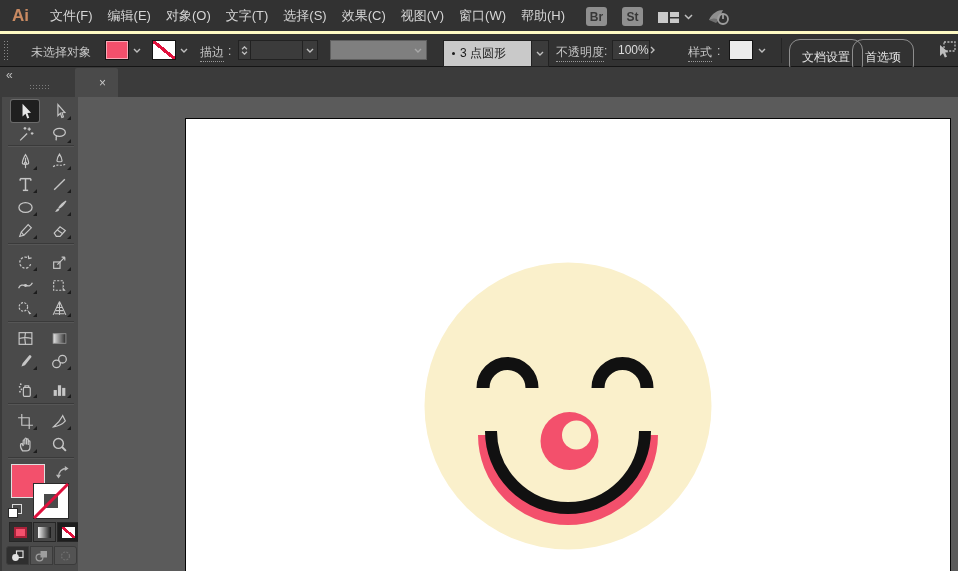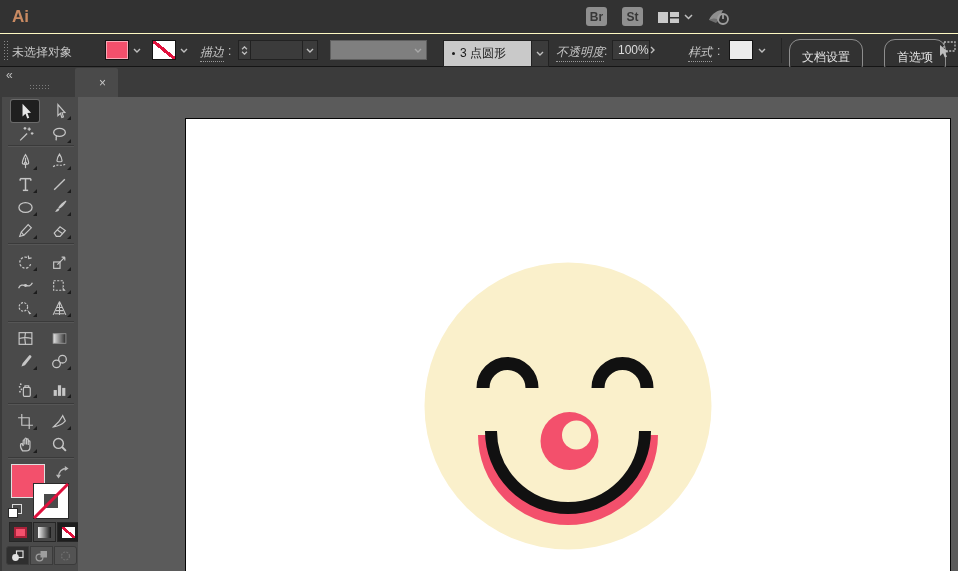--- a/index.html
+++ b/index.html
@@ -2,37 +2,37 @@
 <html><head>
 <meta charset="utf-8">
 <style>
   html,body{margin:0;padding:0;background:#222;}
   *{box-sizing:border-box;user-select:none;}
   #app{position:relative;width:958px;height:571px;overflow:hidden;
        font-family:"Liberation Sans",sans-serif;background:#5B5B5B;}
 
   
   .menubar{position:absolute;left:0;top:0;width:958px;height:34px;background:#323232;
-           border-bottom:1px solid #fef9c3;display:flex;align-items:center;}
+           border-bottom:3px solid #fef9c3;display:flex;align-items:center;}
   .ai-logo{margin-left:12px;font-size:17px;font-weight:bold;color:#C98A62;letter-spacing:0;}
   .menus{display:flex;margin-left:20px;gap:13px;}
   .menu-item{font-size:13px;color:#D6D6D6;white-space:nowrap;cursor:default;padding:2px 1px;}
   .mb-right{position:absolute;left:586px;top:0;height:33px;display:flex;align-items:center;gap:13px;}
   .badge{width:21px;height:19px;background:#8F8F8F;border-radius:3px;color:#373737;
          font-size:12px;font-weight:bold;display:flex;align-items:center;justify-content:center;text-align:center;}
   .stock{margin-left:2px;}
   .arrange{display:flex;align-items:center;gap:4px;margin-left:1px;}
 
   
   .optionsbar{position:absolute;left:0;top:34px;width:958px;height:33px;background:#323232;
               border-bottom:1px solid #151515;}
   .grip-v{position:absolute;left:3px;top:6px;width:6px;height:21px;
           background-image:radial-gradient(#8A8A8A 35%,transparent 40%);background-size:3px 3px;}
   .obar-label{position:absolute;top:10px;font-size:12px;color:#C6C6C6;white-space:nowrap;}
-  .link-label{border-bottom:1px dotted #9A9A9A;padding-bottom:0px;cursor:pointer;font-style:italic;}
+  .link-label{border-bottom:1px dotted #9A9A9A;padding-bottom:0px;cursor:pointer;}
   .swatch{position:absolute;top:6px;width:24px;height:20px;border:1px solid #141414;}
   .swatch.fill{background:#F3506C;box-shadow:inset 0 0 0 1px rgba(255,255,255,.5);}
   .swatch.nostroke{background:
       linear-gradient(to top right,transparent 44%,#E0103C 44%,#E0103C 56%,transparent 56%),#FFF;}
   .chev-btn{position:absolute;top:6px;width:14px;height:20px;display:flex;align-items:center;justify-content:center;cursor:pointer;}
   .field{position:absolute;top:6px;height:20px;background:#3B3B3B;border:1px solid #222;display:flex;align-items:stretch;}
   .stepper{width:12px;border-right:1px solid #222;display:flex;flex-direction:column;align-items:center;justify-content:center;gap:1px;cursor:pointer;}
   .fval{flex:1;display:flex;align-items:center;padding-left:5px;font-size:12px;color:#DDD;}
   .fchev{width:15px;border-left:1px solid #222;display:flex;align-items:center;justify-content:center;cursor:pointer;}
   .disabled-dd{position:absolute;top:6px;width:97px;height:20px;background:#7F7F7F;border:1px solid #5E5E5E;display:flex;}
@@ -91,20 +91,31 @@
             border-top:1px solid #060606;border-left:1px solid #060606;border-right:1px solid #060606;}
   .artsvg{position:absolute;left:0;top:0;}
 </style>
 </head>
 <body>
 
 <div id="app">
 
   <div class="menubar">
     <span class="ai-logo">Ai</span>
+    <div class="menus">
+      <span class="menu-item">文件(F)</span>
+      <span class="menu-item">编辑(E)</span>
+      <span class="menu-item">对象(O)</span>
+      <span class="menu-item">文字(T)</span>
+      <span class="menu-item">选择(S)</span>
+      <span class="menu-item">效果(C)</span>
+      <span class="menu-item">视图(V)</span>
+      <span class="menu-item">窗口(W)</span>
+      <span class="menu-item">帮助(H)</span>
+    </div>
     <div class="mb-right">
       <span class="badge">Br</span>
       <span class="badge stock">St</span>
       <span class="arrange">
         <svg width="23" height="16" viewBox="0 0 23 16">
           <rect x="1" y="3" width="10" height="11" fill="#C9C9C9"></rect>
           <rect x="13" y="3" width="9" height="5" fill="#C9C9C9"></rect>
           <rect x="13" y="9.5" width="9" height="4.5" fill="#C9C9C9"></rect>
         </svg>
         <svg width="9" height="6" viewBox="0 0 9 6">
@@ -115,21 +126,21 @@
         <path d="M3 13 C6 6 12 3 17 3 C15 7 14 10 13 13 Z" fill="#8E8E8E"></path>
         <path d="M3 13 C7 11 10 11 13 13 L10 16 Z" fill="#6E6E6E"></path>
         <circle cx="17" cy="12" r="5" fill="none" stroke="#9E9E9E" stroke-width="1.8"></circle>
         <path d="M17 6.5 V12" stroke="#9E9E9E" stroke-width="1.8"></path>
       </svg>
     </div>
   </div>
 
   <div class="optionsbar">
     <div class="grip-v"></div>
-    <span class="obar-label" style="left:12px">未选择对象</span>
+    <span class="obar-label" style="left:31px">未选择对象</span>
 
     <div class="swatch fill" style="left:105px"></div>
     <div class="chev-btn" style="left:130px">
       <svg width="8" height="5" viewBox="0 0 8 5">
           <path d="M1 1 L4 4 L7 1" stroke="#BFBFBF" fill="none" stroke-width="1.4"></path>
         </svg>
     </div>
     <div class="swatch nostroke" style="left:152px"></div>
     <div class="chev-btn" style="left:177px">
       <svg width="8" height="5" viewBox="0 0 8 5">
@@ -192,21 +203,21 @@
     <span class="obar-label" style="left:717px">:</span>
     <div class="swatch" style="left:729px;background:#ECECEC"></div>
     <div class="chev-btn" style="left:755px">
       <svg width="8" height="5" viewBox="0 0 8 5">
           <path d="M1 1 L4 4 L7 1" stroke="#BFBFBF" fill="none" stroke-width="1.4"></path>
         </svg>
     </div>
 
     <div class="vsep" style="left:781px"></div>
     <div class="obtn" style="left:789px">文档设置</div>
-    <div class="obtn" style="left:884px">首选项</div>
+    <div class="obtn" style="left:852px">首选项</div>
 
     <svg style="position:absolute;left:936px;top:7px" width="21" height="19" viewBox="0 0 21 19">
       <rect x="8" y="1" width="11" height="9" fill="none" stroke="#B9B9B9" stroke-width="1.3" stroke-dasharray="2 1.4"></rect>
       <path d="M4 4 L4 15 L7 12.2 L8.8 16.6 L11 15.7 L9.2 11.5 L12.4 11.3 Z" fill="#BDBDBD"></path>
     </svg>
   </div>
 
   <div class="tabbar">
     <span class="collapse">«</span>
     <div class="grip-h"></div>

